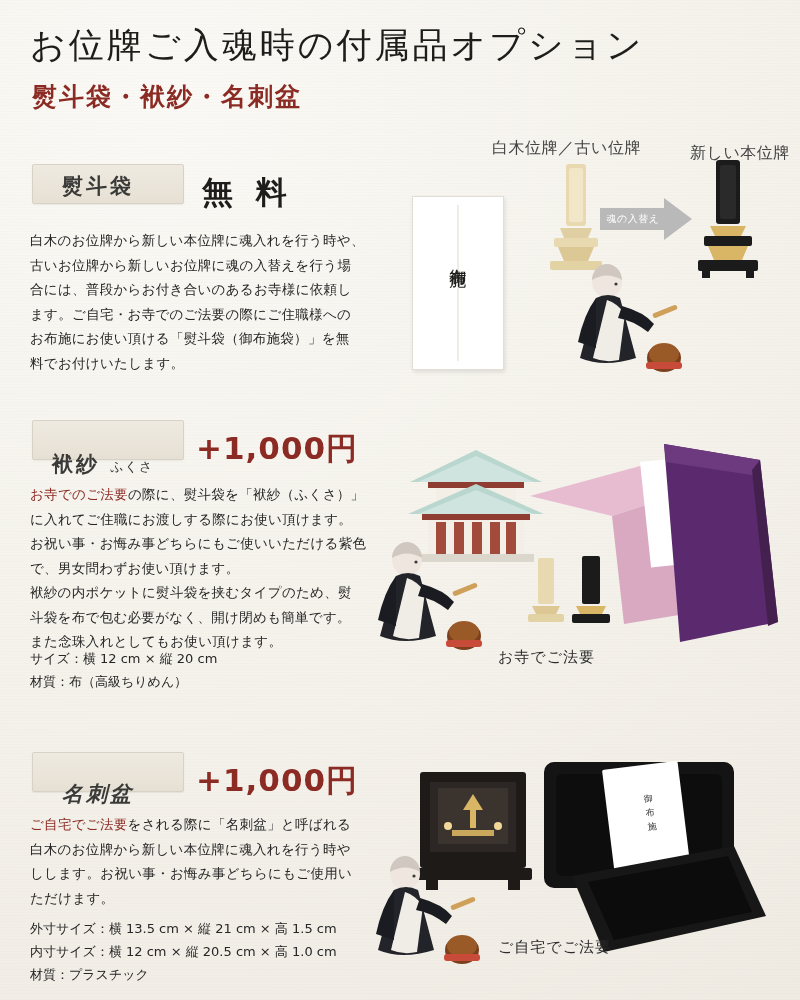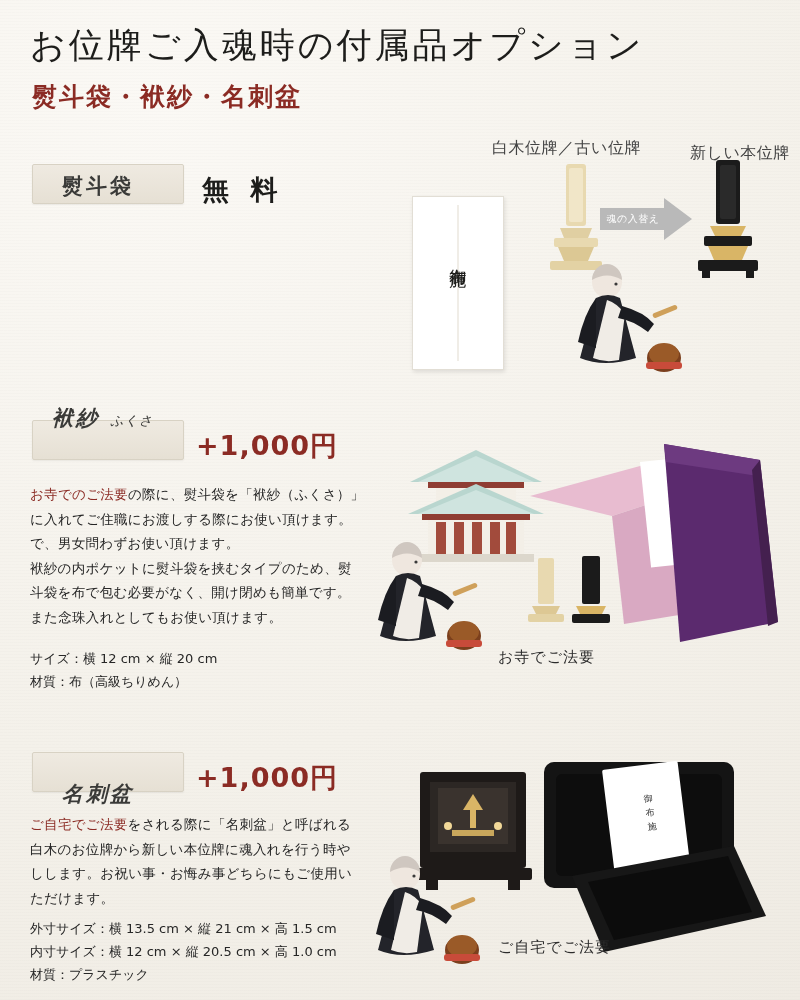--- a/index.html
+++ b/index.html
@@ -41,21 +41,21 @@
   }
   .plate-text{
     position:absolute;
     font-size:21px;font-weight:700;color:#3a3a38;letter-spacing:3px;
   }
   .plate-sub{
     font-size:13px;font-weight:400;letter-spacing:1px;
   }
   .price{
     position:absolute;
-    font-size:27px;font-weight:700;color:#8b2b24;letter-spacing:1px;
+    font-size:31px;font-weight:700;color:#8b2b24;letter-spacing:1px;
   }
   .price.free{letter-spacing:6px;color:#1d1d1b;}
   
   .copy{
     position:absolute;
     font-size:13.5px;line-height:1.82;color:#262626;
     letter-spacing:0.3px;
   }
   .copy .em{color:#8b2b24;}
   .spec{
@@ -151,31 +151,40 @@
     <ellipse cx="104" cy="96" rx="17" ry="14" fill="#7b3f1d"></ellipse>
     <ellipse cx="104" cy="92" rx="15" ry="11" fill="#9a5a28"></ellipse>
     <path d="M88 100 q16 9 32 0 q-16 7 -32 0z" fill="#c84b3a"></path>
     <rect x="86" y="100" width="36" height="7" rx="3" fill="#c84b3a"></rect>
   </svg>
 
   <div class="plate" style="left:32px;top:164px;"></div>
   <div class="plate-text" style="left:62px;top:172px;">熨斗袋</div>
   <div class="price free" style="left:202px;top:172px;">無 料</div>
 
+  <div class="copy" style="left:30px;top:228px;width:360px;">
+    <div>白木のお位牌から新しい本位牌に魂入れを行う時や、</div>
+    <div>古いお位牌から新しいお位牌に魂の入替えを行う場</div>
+    <div>合には、普段からお付き合いのあるお寺様に依頼し</div>
+    <div>ます。ご自宅・お寺でのご法要の際にご住職様への</div>
+    <div>お布施にお使い頂ける「熨斗袋（御布施袋）」を無</div>
+    <div>料でお付けいたします。</div>
+  </div>
 
   <div class="plate" style="left:32px;top:420px;"></div>
-  <div class="plate-text" style="left:52px;top:404px;font-style:italic;">
+  <div class="plate-text" style="left:52px;top:450px;">
     <span>袱紗</span>
     <span class="plate-sub">ふくさ</span>
   </div>
   <div class="price" style="left:196px;top:428px;">+1,000円</div>
 
   <div class="copy" style="left:30px;top:482px;width:380px;">
     <div><span class="em">お寺でのご法要</span><span>の際に、熨斗袋を「袱紗（ふくさ）」</span></div>
     <div>に入れてご住職にお渡しする際にお使い頂けます。</div>
+    <div>お祝い事・お悔み事どちらにもご使いいただける紫色</div>
     <div>で、男女問わずお使い頂けます。</div>
     <div>袱紗の内ポケットに熨斗袋を挟むタイプのため、熨</div>
     <div>斗袋を布で包む必要がなく、開け閉めも簡単です。</div>
     <div>また念珠入れとしてもお使い頂けます。</div>
   </div>
 
   <div class="spec" style="left:30px;top:648px;">
     <div>サイズ：横 12 cm × 縦 20 cm</div>
     <div>材質：布（高級ちりめん）</div>
   </div>

